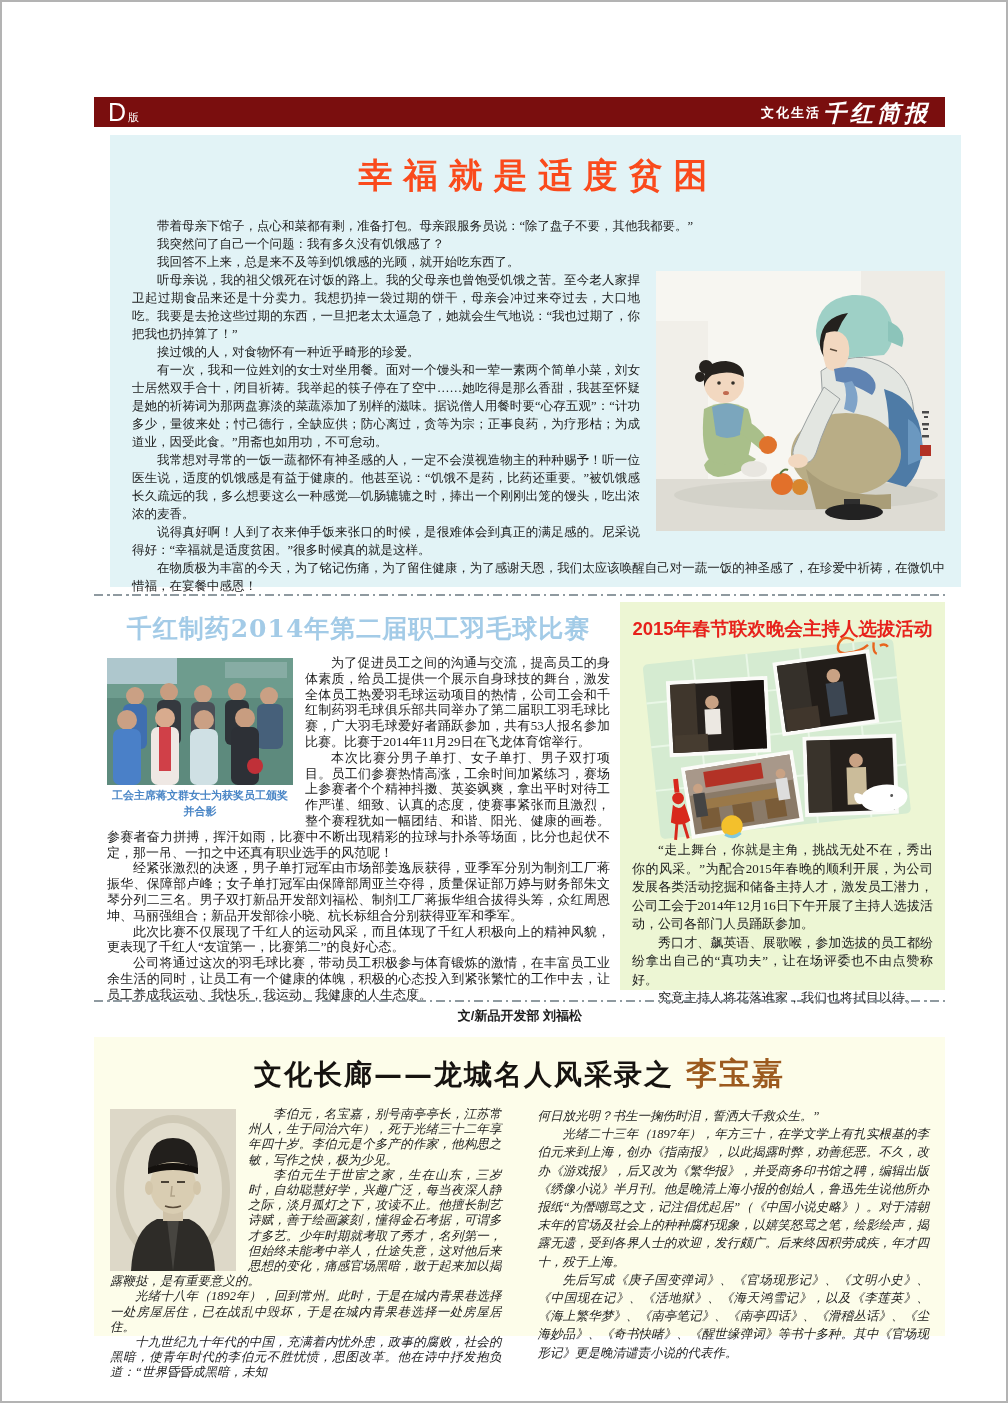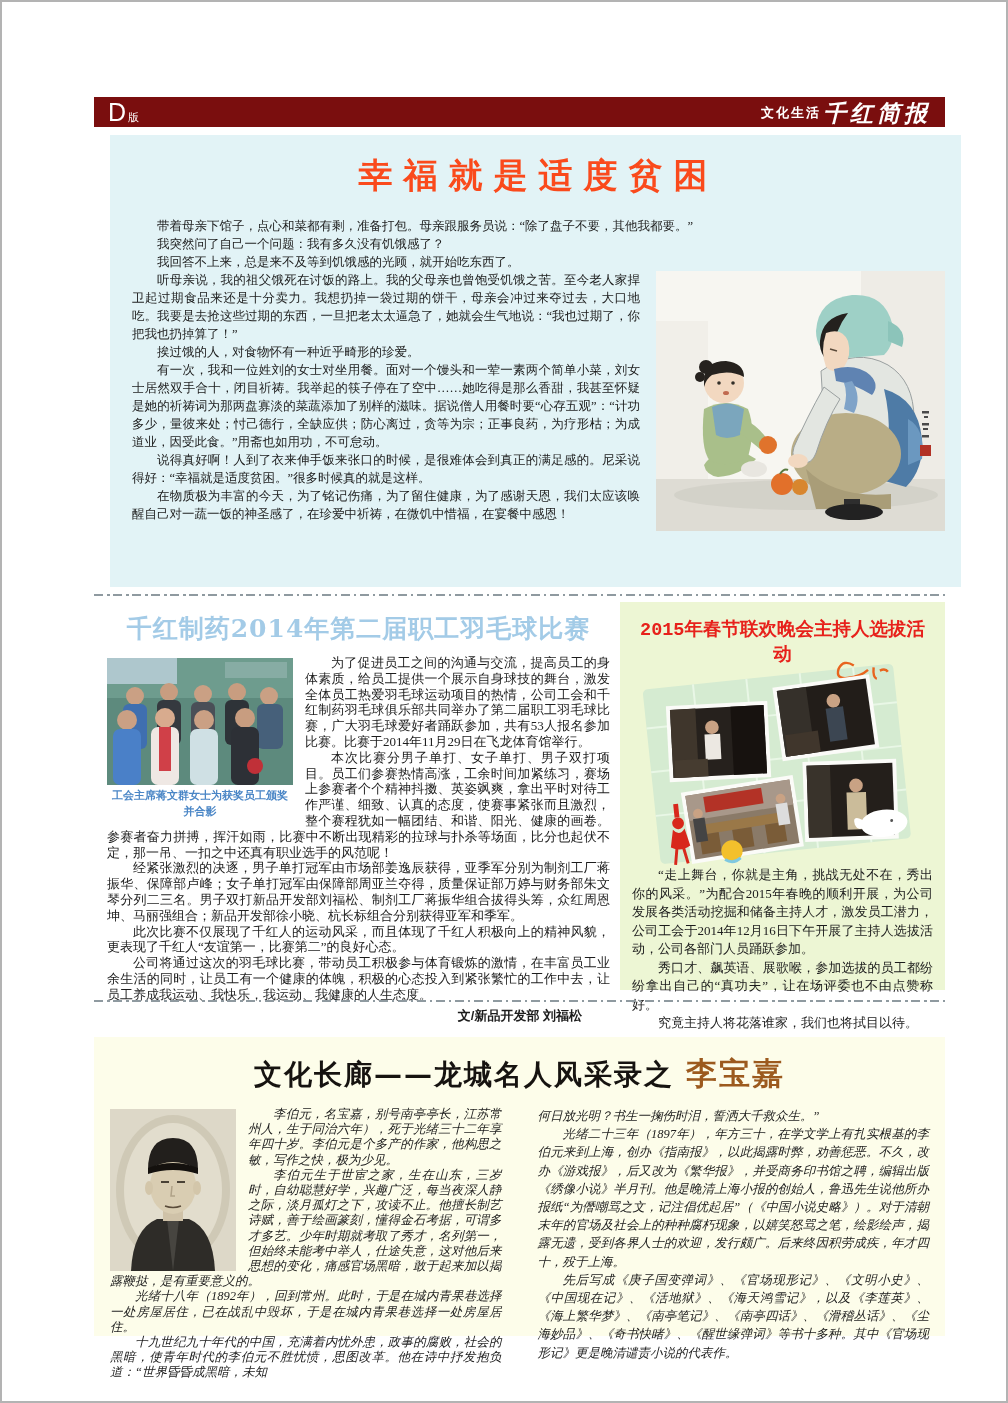--- a/index.html
+++ b/index.html
@@ -45,21 +45,21 @@
   .photoBlk svg{display:block;width:186px;height:127px;}
   .photoCap{color:#4a86c6;font-weight:bold;font-size:11px;text-align:center;margin-top:3px;
             font-family:"Liberation Sans",sans-serif;}
   .byline{text-align:right;font-weight:bold;font-size:13px;margin-top:5px;padding-right:28px;
           font-family:"Liberation Sans",sans-serif;}
 
   
   .midR{position:absolute;left:618px;top:600px;width:325px;height:388px;background:#edf6d4;
         box-sizing:border-box;padding:8px 12px;}
   .midR h2{margin:6px 0 2px;text-align:center;color:#e7211b;font-size:18.5px;font-weight:bold;
-           font-family:Liberation Mono, monospace;}
+           font-family:Liberation Sans, sans-serif;}
   .collageWrap{position:relative;height:198px;overflow:visible;}
   .collageWrap svg{position:absolute;left:-2px;top:-2px;transform:rotate(-6deg);}
   .midR .body{font-size:13px;line-height:18.5px;text-align:justify;}
 
   
   .art4{position:absolute;left:92px;top:1035px;width:851px;height:299px;background:#fdfdea;
         box-sizing:border-box;padding:10px 16px;}
   .art4 h2{text-align:center;margin:6px 0 12px;font-size:28px;font-weight:bold;color:#161310;
            font-family:"DejaVu Serif",serif;letter-spacing:2px;}
   .art4 h2 .name{color:#9c5a1e;font-size:31px;margin-left:12px;}
@@ -145,20 +145,21 @@
               <rect x="267" y="157" width="5" height="2"></rect>
             <rect x="266" y="164" width="7" height="2.5"></rect>
           </g>
           <rect x="264" y="174" width="11" height="11" fill="#b23226"></rect>
         </svg>
       </div>
       <div>
           <p class="para">听母亲说，我的祖父饿死在讨饭的路上。我的父母亲也曾饱受饥饿之苦。至今老人家捍卫起过期食品来还是十分卖力。我想扔掉一袋过期的饼干，母亲会冲过来夺过去，大口地吃。我要是去抢这些过期的东西，一旦把老太太逼急了，她就会生气地说：“我也过期了，你把我也扔掉算了！”</p>
           <p class="para">挨过饿的人，对食物怀有一种近乎畸形的珍爱。</p>
           <p class="para">有一次，我和一位姓刘的女士对坐用餐。面对一个馒头和一荤一素两个简单小菜，刘女士居然双手合十，闭目祈祷。我举起的筷子停在了空中……她吃得是那么香甜，我甚至怀疑是她的祈祷词为那两盘寡淡的菜蔬添加了别样的滋味。据说僧人用餐时要“心存五观”：“计功多少，量彼来处；忖己德行，全缺应供；防心离过，贪等为宗；正事良药，为疗形枯；为成道业，因受此食。”用斋也如用功，不可怠动。</p>
+          <p class="para">我常想对寻常的一饭一蔬都怀有神圣感的人，一定不会漠视造物主的种种赐予！听一位医生说，适度的饥饿感是有益于健康的。他甚至说：“饥饿不是药，比药还重要。”被饥饿感长久疏远的我，多么想要这么一种感觉—饥肠辘辘之时，捧出一个刚刚出笼的馒头，吃出浓浓的麦香。</p>
           <p class="para">说得真好啊！人到了衣来伸手饭来张口的时候，是很难体会到真正的满足感的。尼采说得好：“幸福就是适度贫困。”很多时候真的就是这样。</p>
           <p class="para">在物质极为丰富的今天，为了铭记伤痛，为了留住健康，为了感谢天恩，我们太应该唤醒自己对一蔬一饭的神圣感了，在珍爱中祈祷，在微饥中惜福，在宴餐中感恩！</p>
         </div>
     </div>
   </div>
 
   <div class="divider" id="div1"></div>
 
   <div class="midL">
     <h2>千红制药2014年第二届职工羽毛球比赛</h2>

